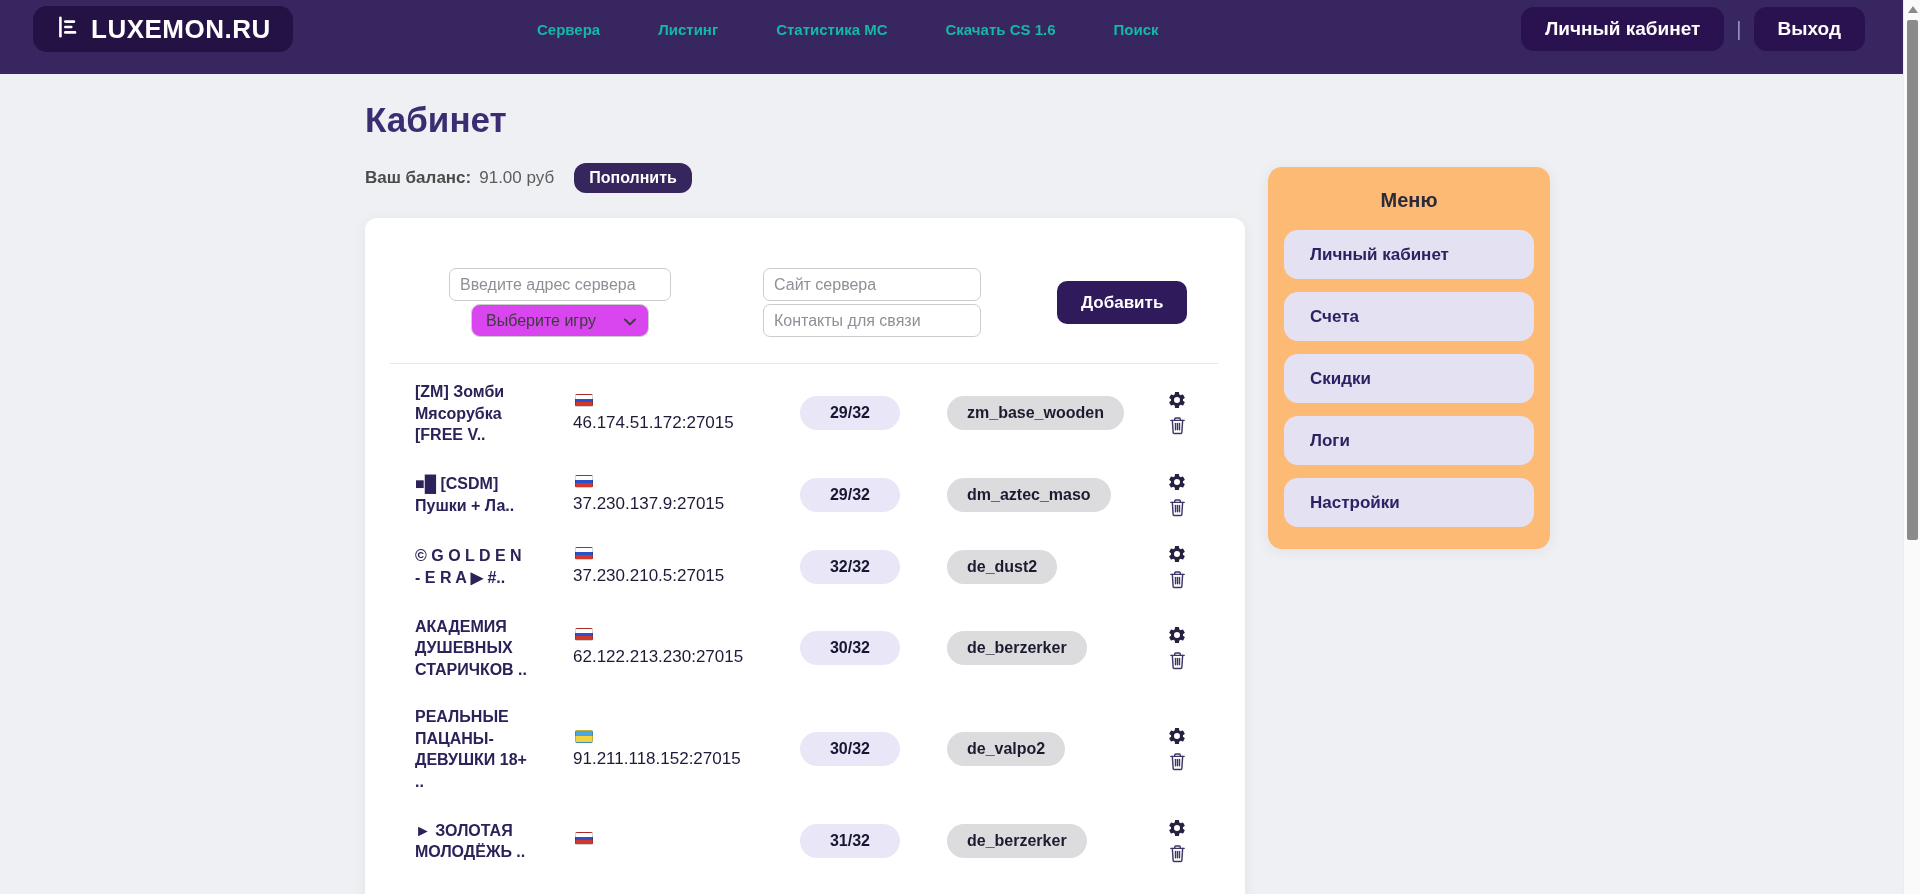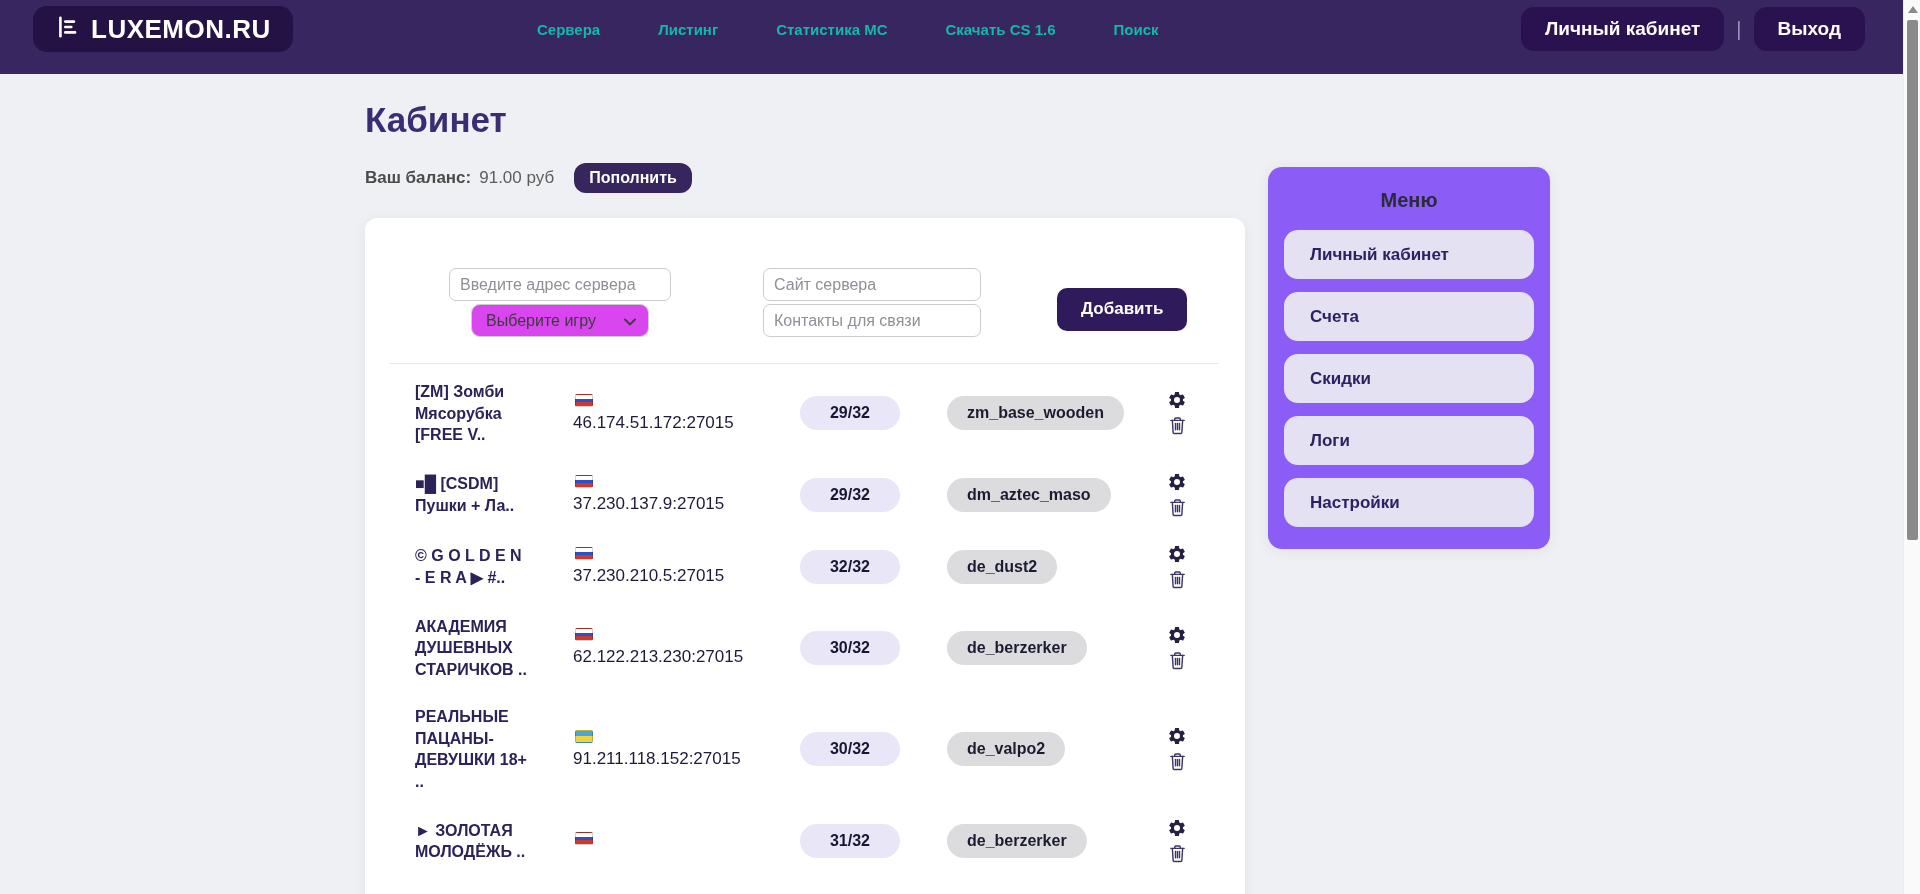--- a/index.html
+++ b/index.html
@@ -71,21 +71,21 @@
     padding:6px 15px; border-radius:12px; cursor:pointer;
   }
 
   
   .main-card {
     position:absolute; left:365px; top:218px; width:880px; height:760px;
     background:#fff; border-radius:12px;
     box-shadow:0 2px 14px rgba(40,30,90,.06);
   }
   .server-form {
-    position:absolute; left:84px; top:50px; display:flex; align-items:center;
+    position:absolute; left:84px; top:50px; display:flex; align-items:flex-start;
   }
   .form-col1 { width:222px; display:flex; flex-direction:column; }
   .form-col2 { width:218px; margin-left:92px; display:flex; flex-direction:column; }
   .text-input {
     height:33px; border:1px solid #ccc; border-radius:7px;
     font-family:inherit; font-size:16px; color:#333; padding:0 10px;
     outline:none; width:100%;
   }
   .text-input::placeholder { color:#8f8f97; }
   .mt3 { margin-top:3px; }
@@ -139,21 +139,21 @@
   }
   .col-icons {
     margin-left:auto; width:26px; display:flex; flex-direction:column;
     align-items:center; gap:5px;
   }
   .icon-btn { background:none; border:none; padding:0; cursor:pointer; line-height:0; }
 
   
   .menu-card {
     position:absolute; left:1268px; top:167px; width:282px;
-    background:#8b5cf6; border-radius:14px; padding:18px 16px 22px;
+    background:#fdba74; border-radius:14px; padding:18px 16px 22px;
     box-shadow:0 2px 14px rgba(40,30,90,.07);
   }
   .menu-title {
     text-align:center; font-size:20px; font-weight:bold; color:#2b2b3a;
     margin:4px 0 18px;
   }
   .menu-item {
     height:49px; border-radius:14px; background:#e4e1f3;
     display:flex; align-items:center; padding-left:26px;
     font-size:17px; font-weight:bold; color:#2c2162;

